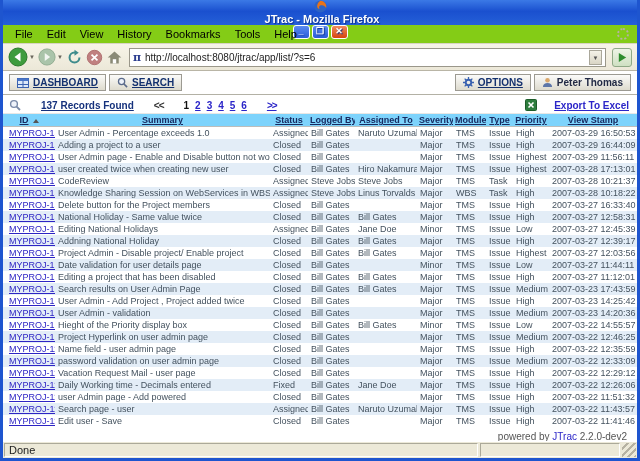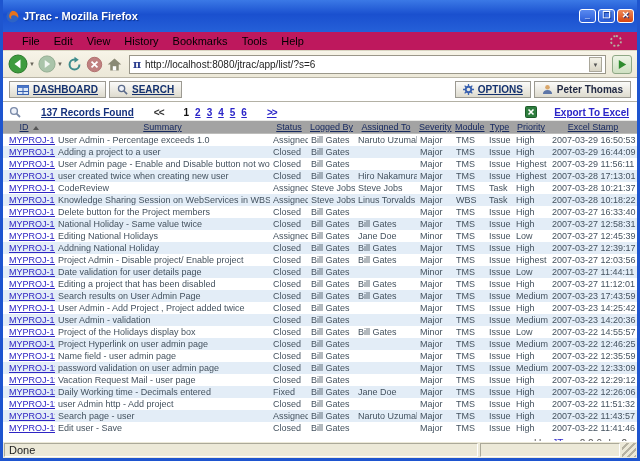--- a/index.html
+++ b/index.html
@@ -2,31 +2,31 @@
 <html><head>
 <meta charset="utf-8">
 <style>
   html,body{margin:0;padding:0;background:#6b8cc7;}
   *{box-sizing:border-box;}
   .window{width:640px;height:461px;position:relative;overflow:hidden;
     font-family:"Liberation Sans",sans-serif;
     border-left:3px solid #1e55cf;border-right:3px solid #1e55cf;border-bottom:3px solid #1e55cf;
     background:#fff;}
   
-  .titlebar{height:19px;background:linear-gradient(180deg,#3b79e6 0%,#1a50cf 45%,#2560d8 100%);
-    display:flex;align-items:center;padding:16px 3px;color:#fff;font-size:11px;font-weight:bold;
-    text-shadow:1px 1px 1px #0a2f8a;}
+  .titlebar{height:25px;background:linear-gradient(180deg,#3b79e6 0%,#1a50cf 45%,#2560d8 100%);
+    display:flex;align-items:center;padding:0 3px;color:#fff;font-size:11px;font-weight:bold;
+    text-shadow:1px 1px 1px #0a2f8a;flex-direction:column;}
   .titlebar .title{flex:1;margin-left:4px;white-space:nowrap;}
   .winbtns{display:flex;gap:2px;}
   .winbtn{width:17px;height:14px;border-radius:3px;border:1px solid #fff;
     background:linear-gradient(180deg,#5a8af0,#2a5cd8);color:#fff;font-size:9px;line-height:11px;
     text-align:center;font-weight:bold;}
   .winbtn.close{background:linear-gradient(180deg,#ef8b5a,#d8440f);}
   
-  .menubar{height:19px;background:#be185d;display:flex;align-items:center;padding:0 12px;
+  .menubar{height:19px;background:#84cc16;display:flex;align-items:center;padding:0 5px;
     font-size:11px;color:#000;border-bottom:1px solid #d9d5c3;}
   .menu-item{padding:2px 7px;cursor:default;}
   .menubar .spacer{flex:1;}
   .throbber{width:12px;height:12px;border:2px dotted #b6b2a2;border-radius:50%;margin-right:3px;}
   
   .navbar{height:27px;background:linear-gradient(180deg,#f7f4e8,#ece8d8);display:flex;align-items:center;
     padding:0 5px;gap:3px;border-bottom:1px solid #b9b5a6;}
   .navico{display:flex;align-items:center;}
   .ddarrow{font-size:6px;color:#6a675c;margin-left:1px;}
   .urlbox{flex:1;height:19px;background:#fff;border:1px solid #9a978a;display:flex;align-items:center;
@@ -52,21 +52,21 @@
   .records-link{color:#15317c;text-decoration:underline;font-weight:bold;}
   .pag-prev{color:#333;font-weight:bold;letter-spacing:-1px;}
   .pages{display:flex;gap:6px;font-weight:bold;}
   .page-current{color:#111;}
   .page-link{color:#2b25c8;text-decoration:underline;cursor:pointer;}
   .pag-next{color:#2b25c8;text-decoration:underline;font-weight:bold;letter-spacing:-1px;cursor:pointer;}
   .exportlink{display:flex;align-items:center;gap:17px;color:#2b25c8;text-decoration:underline;
     font-weight:bold;cursor:pointer;}
   
   table{table-layout:fixed;border-collapse:collapse;width:634px;margin:2px auto 0 auto;font-size:9px;}
-  th{background:#a3a3a3;height:13px;font-weight:normal;text-align:center;padding:0 2px;
+  th{background:#7dd3fc;height:13px;font-weight:bold;text-align:center;padding:0 2px;
     white-space:nowrap;overflow:hidden;border-bottom:1px solid #bdbdbb;border-top:1px solid #e8e8e6;}
   .th-link{color:#182a60;text-decoration:underline;cursor:pointer;}
   td{height:12px;padding:0 3px;white-space:nowrap;overflow:hidden;color:#44525f;}
   tbody tr:nth-child(even){background:#e3edf7;}
   .id-link{color:#2d24c4;text-decoration:underline;cursor:pointer;padding-left:3px;}
   .sort-icon{display:inline-block;width:0;height:0;border-left:3px solid transparent;
     border-right:3px solid transparent;border-bottom:4px solid #555;margin-left:4px;vertical-align:middle;}
   
   .pagefooter{text-align:right;margin:4px 10px 0 0;font-size:10px;color:#555;}
   .pagefooter .jtrac-link{color:#2b25c8;text-decoration:underline;cursor:pointer;}
@@ -251,21 +251,21 @@
         <tr>
           <th><span class="th-link">ID</span><span class="sort-icon"></span></th>
           <th><span class="th-link">Summary</span></th>
           <th><span class="th-link">Status</span></th>
           <th><span class="th-link">Logged By</span></th>
           <th><span class="th-link">Assigned To</span></th>
           <th><span class="th-link">Severity</span></th>
           <th><span class="th-link">Module</span></th>
           <th><span class="th-link">Type</span></th>
           <th><span class="th-link">Priority</span></th>
-          <th><span class="th-link">Excel Stamp</span></th>
+          <th><span class="th-link">View Stamp</span></th>
         </tr>
       </thead>
     <tbody>
         <tr>
           <td><a class="id-link">MYPROJ-137</a></td>
           <td>User Admin - Percentage exceeds 1.0</td>
           <td>Assigned</td>
           <td>Bill Gates</td>
           <td>Naruto Uzumaki</td>
           <td>Major</td>
@@ -449,21 +449,21 @@
           <td>Bill Gates</td>
           <td></td>
           <td>Major</td>
           <td>TMS</td>
           <td>Issue</td>
           <td>Medium</td>
           <td>2007-03-23 14:20:36</td>
         </tr>
         <tr>
           <td><a class="id-link">MYPROJ-121</a></td>
-          <td>Project of the Holidays display box</td>
+          <td>Hieght of the Priority display box</td>
           <td>Closed</td>
           <td>Bill Gates</td>
           <td>Bill Gates</td>
           <td>Minor</td>
           <td>TMS</td>
           <td>Issue</td>
           <td>Low</td>
           <td>2007-03-22 14:55:57</td>
         </tr>
         <tr>
@@ -521,21 +521,21 @@
           <td>Bill Gates</td>
           <td>Jane Doe</td>
           <td>Major</td>
           <td>TMS</td>
           <td>Issue</td>
           <td>High</td>
           <td>2007-03-22 12:26:06</td>
         </tr>
         <tr>
           <td><a class="id-link">MYPROJ-115</a></td>
-          <td>user Admin http - Add project</td>
+          <td>user Admin page - Add powered</td>
           <td>Closed</td>
           <td>Bill Gates</td>
           <td></td>
           <td>Major</td>
           <td>TMS</td>
           <td>Issue</td>
           <td>High</td>
           <td>2007-03-22 11:51:32</td>
         </tr>
         <tr>

